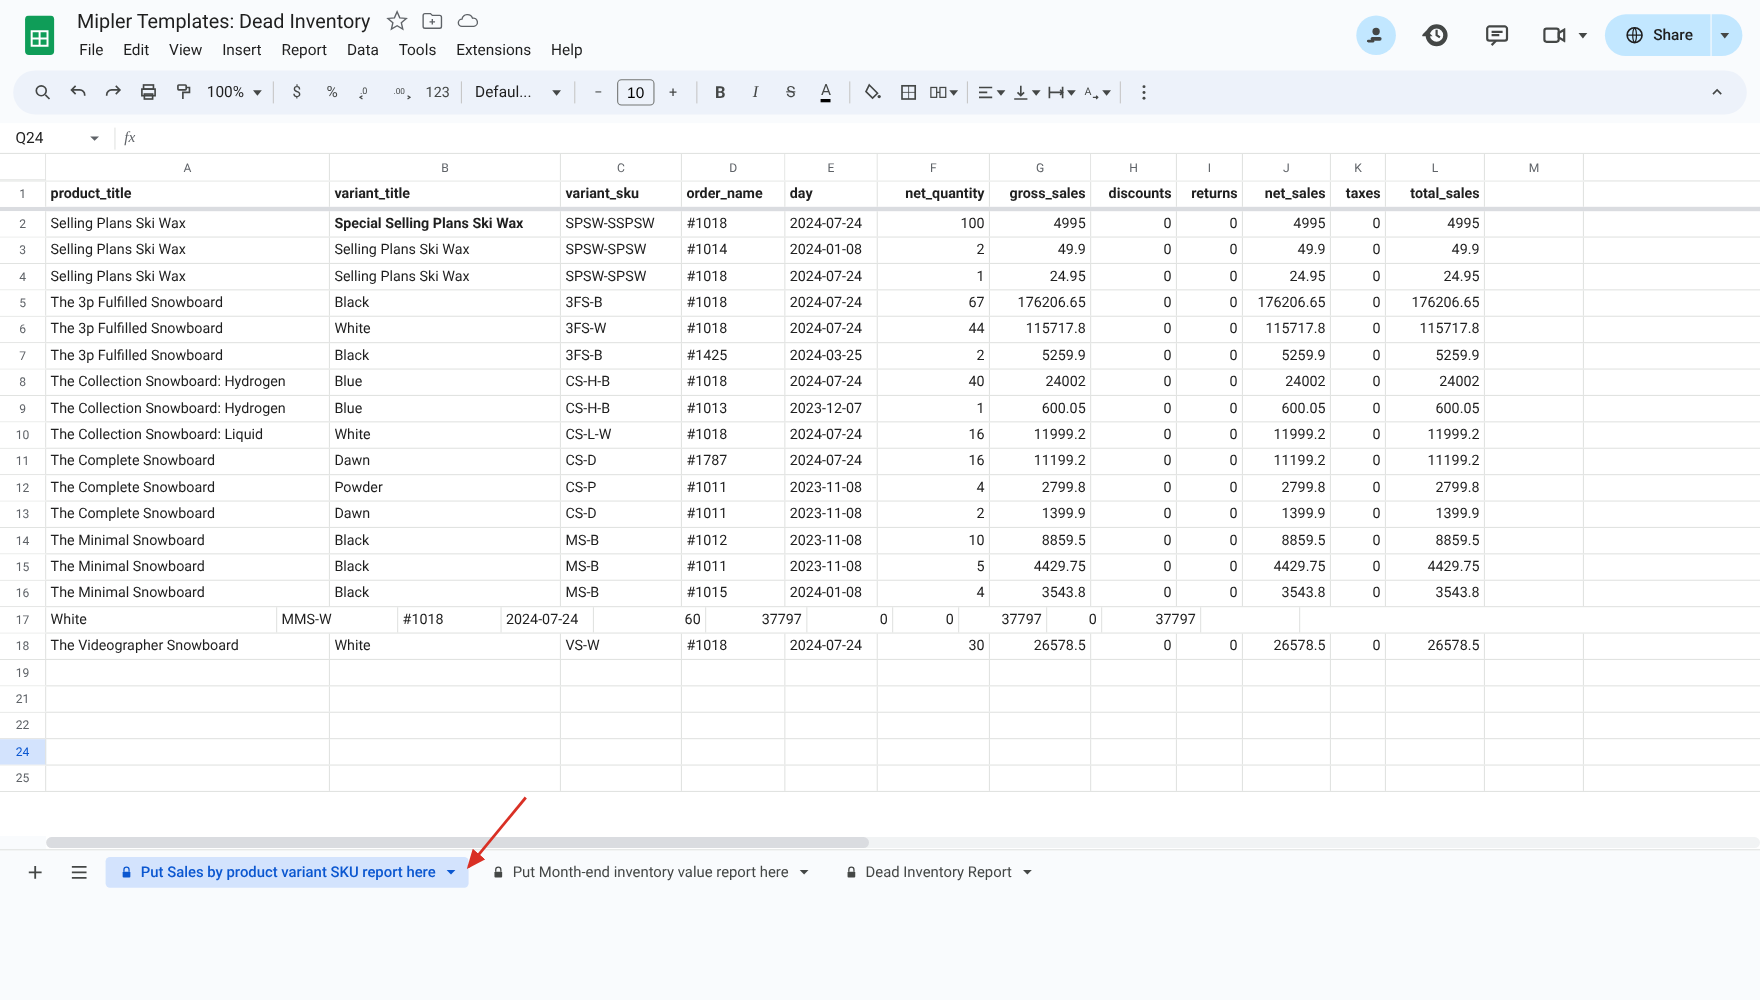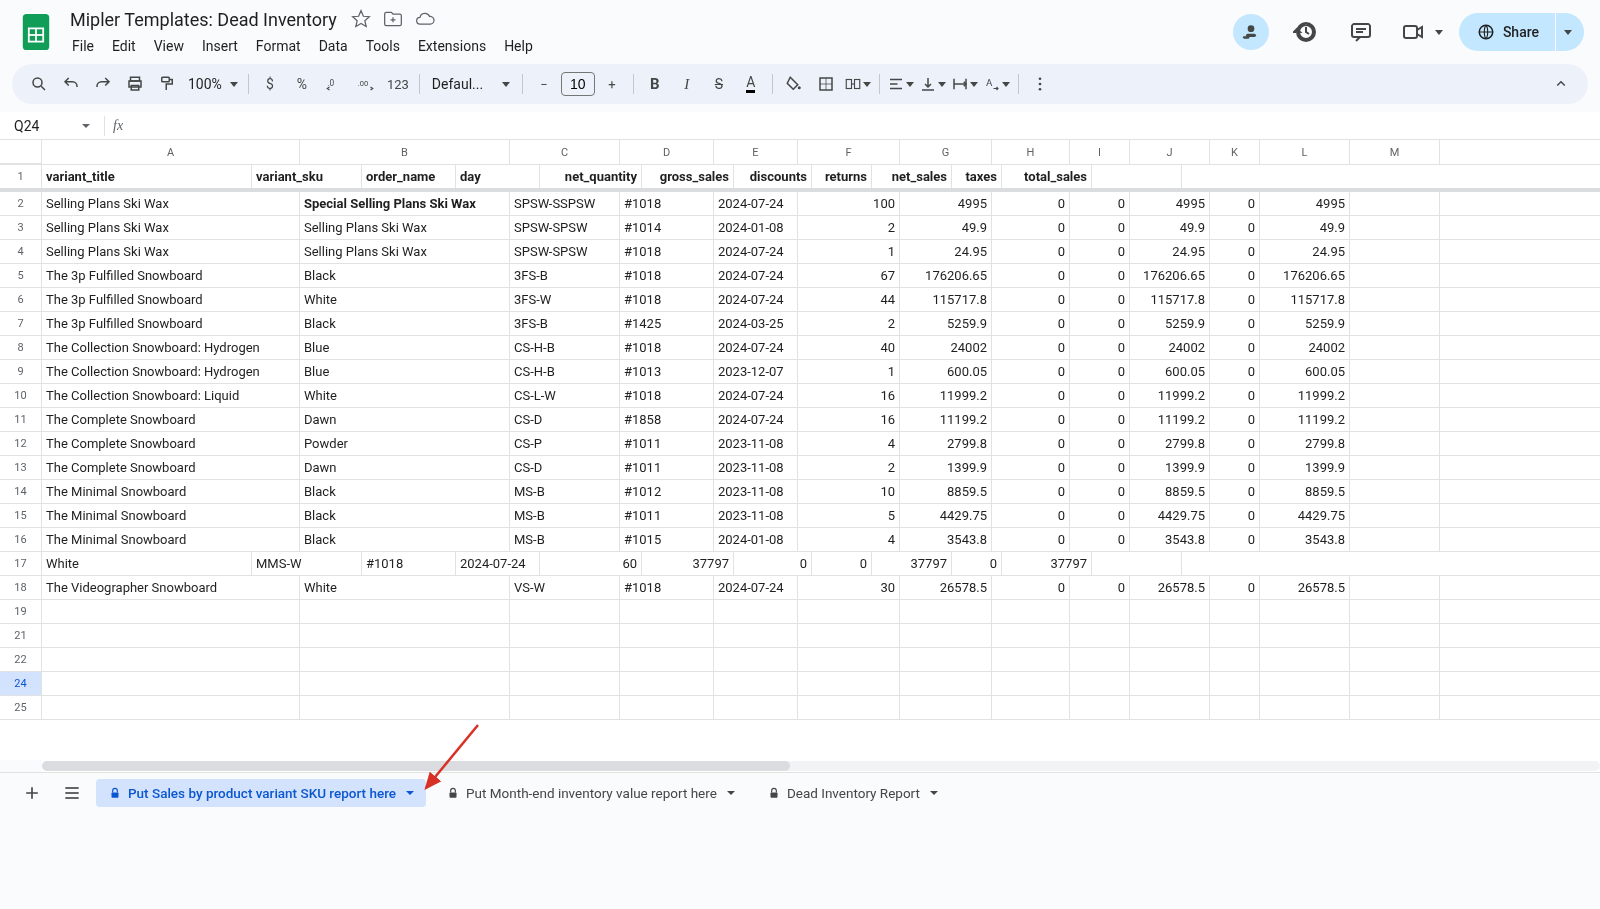--- a/index.html
+++ b/index.html
@@ -103,21 +103,21 @@
         <svg class="icon" viewBox="0 0 24 24">
             <path d="M19 18H6a4 4 0 010-8 6 6 0 0111.5-1A4 4 0 0119 18z" fill="none" stroke="#5f6368" stroke-width="1.5"></path>
           </svg>
       </div>
     </div>
     <div class="menu-bar" id="menu-bar">
         <div class="menu-item">File</div>
         <div class="menu-item">Edit</div>
         <div class="menu-item">View</div>
         <div class="menu-item">Insert</div>
-        <div class="menu-item">Format</div>
+        <div class="menu-item">Report</div>
         <div class="menu-item">Data</div>
         <div class="menu-item">Tools</div>
         <div class="menu-item">Extensions</div>
         <div class="menu-item">Help</div>
       </div>
   </div>
   <div class="header-right">
     <svg class="header-icon highlight" viewBox="0 0 24 24">
         <circle cx="12" cy="8" r="4" fill="#444746"></circle>
         <rect x="6" y="14" width="12" height="4" rx="2" fill="#444746"></rect>
@@ -323,20 +323,21 @@
       <div class="col-h" style="width: 78px;">H</div>
       <div class="col-h" style="width: 60px;">I</div>
       <div class="col-h" style="width: 80px;">J</div>
       <div class="col-h" style="width: 50px;">K</div>
       <div class="col-h" style="width: 90px;">L</div>
       <div class="col-h" style="width: 90px;">M</div>
     </div>
   <div class="rows" id="rows">
       <div class="row row-header-strip">
         <div class="row-h">1</div>
+        <div class="cell header-cell" style="width: 258px;">product_title</div>
         <div class="cell header-cell" style="width: 210px;">variant_title</div>
         <div class="cell header-cell" style="width: 110px;">variant_sku</div>
         <div class="cell header-cell" style="width: 94px;">order_name</div>
         <div class="cell header-cell" style="width: 84px;">day</div>
         <div class="cell header-cell num" style="width: 102px;">net_quantity</div>
         <div class="cell header-cell num" style="width: 92px;">gross_sales</div>
         <div class="cell header-cell num" style="width: 78px;">discounts</div>
         <div class="cell header-cell num" style="width: 60px;">returns</div>
         <div class="cell header-cell num" style="width: 80px;">net_sales</div>
         <div class="cell header-cell num" style="width: 50px;">taxes</div>
@@ -485,21 +486,21 @@
         <div class="cell num" style="width: 80px;">11999.2</div>
         <div class="cell num" style="width: 50px;">0</div>
         <div class="cell num" style="width: 90px;">11999.2</div>
         <div class="cell" style="width: 90px;"></div>
       </div>
       <div class="row">
         <div class="row-h">11</div>
         <div class="cell" style="width: 258px;">The Complete Snowboard</div>
         <div class="cell" style="width: 210px;">Dawn</div>
         <div class="cell" style="width: 110px;">CS-D</div>
-        <div class="cell" style="width: 94px;">#1858</div>
+        <div class="cell" style="width: 94px;">#1787</div>
         <div class="cell" style="width: 84px;">2024-07-24</div>
         <div class="cell num" style="width: 102px;">16</div>
         <div class="cell num" style="width: 92px;">11199.2</div>
         <div class="cell num" style="width: 78px;">0</div>
         <div class="cell num" style="width: 60px;">0</div>
         <div class="cell num" style="width: 80px;">11199.2</div>
         <div class="cell num" style="width: 50px;">0</div>
         <div class="cell num" style="width: 90px;">11199.2</div>
         <div class="cell" style="width: 90px;"></div>
       </div>

